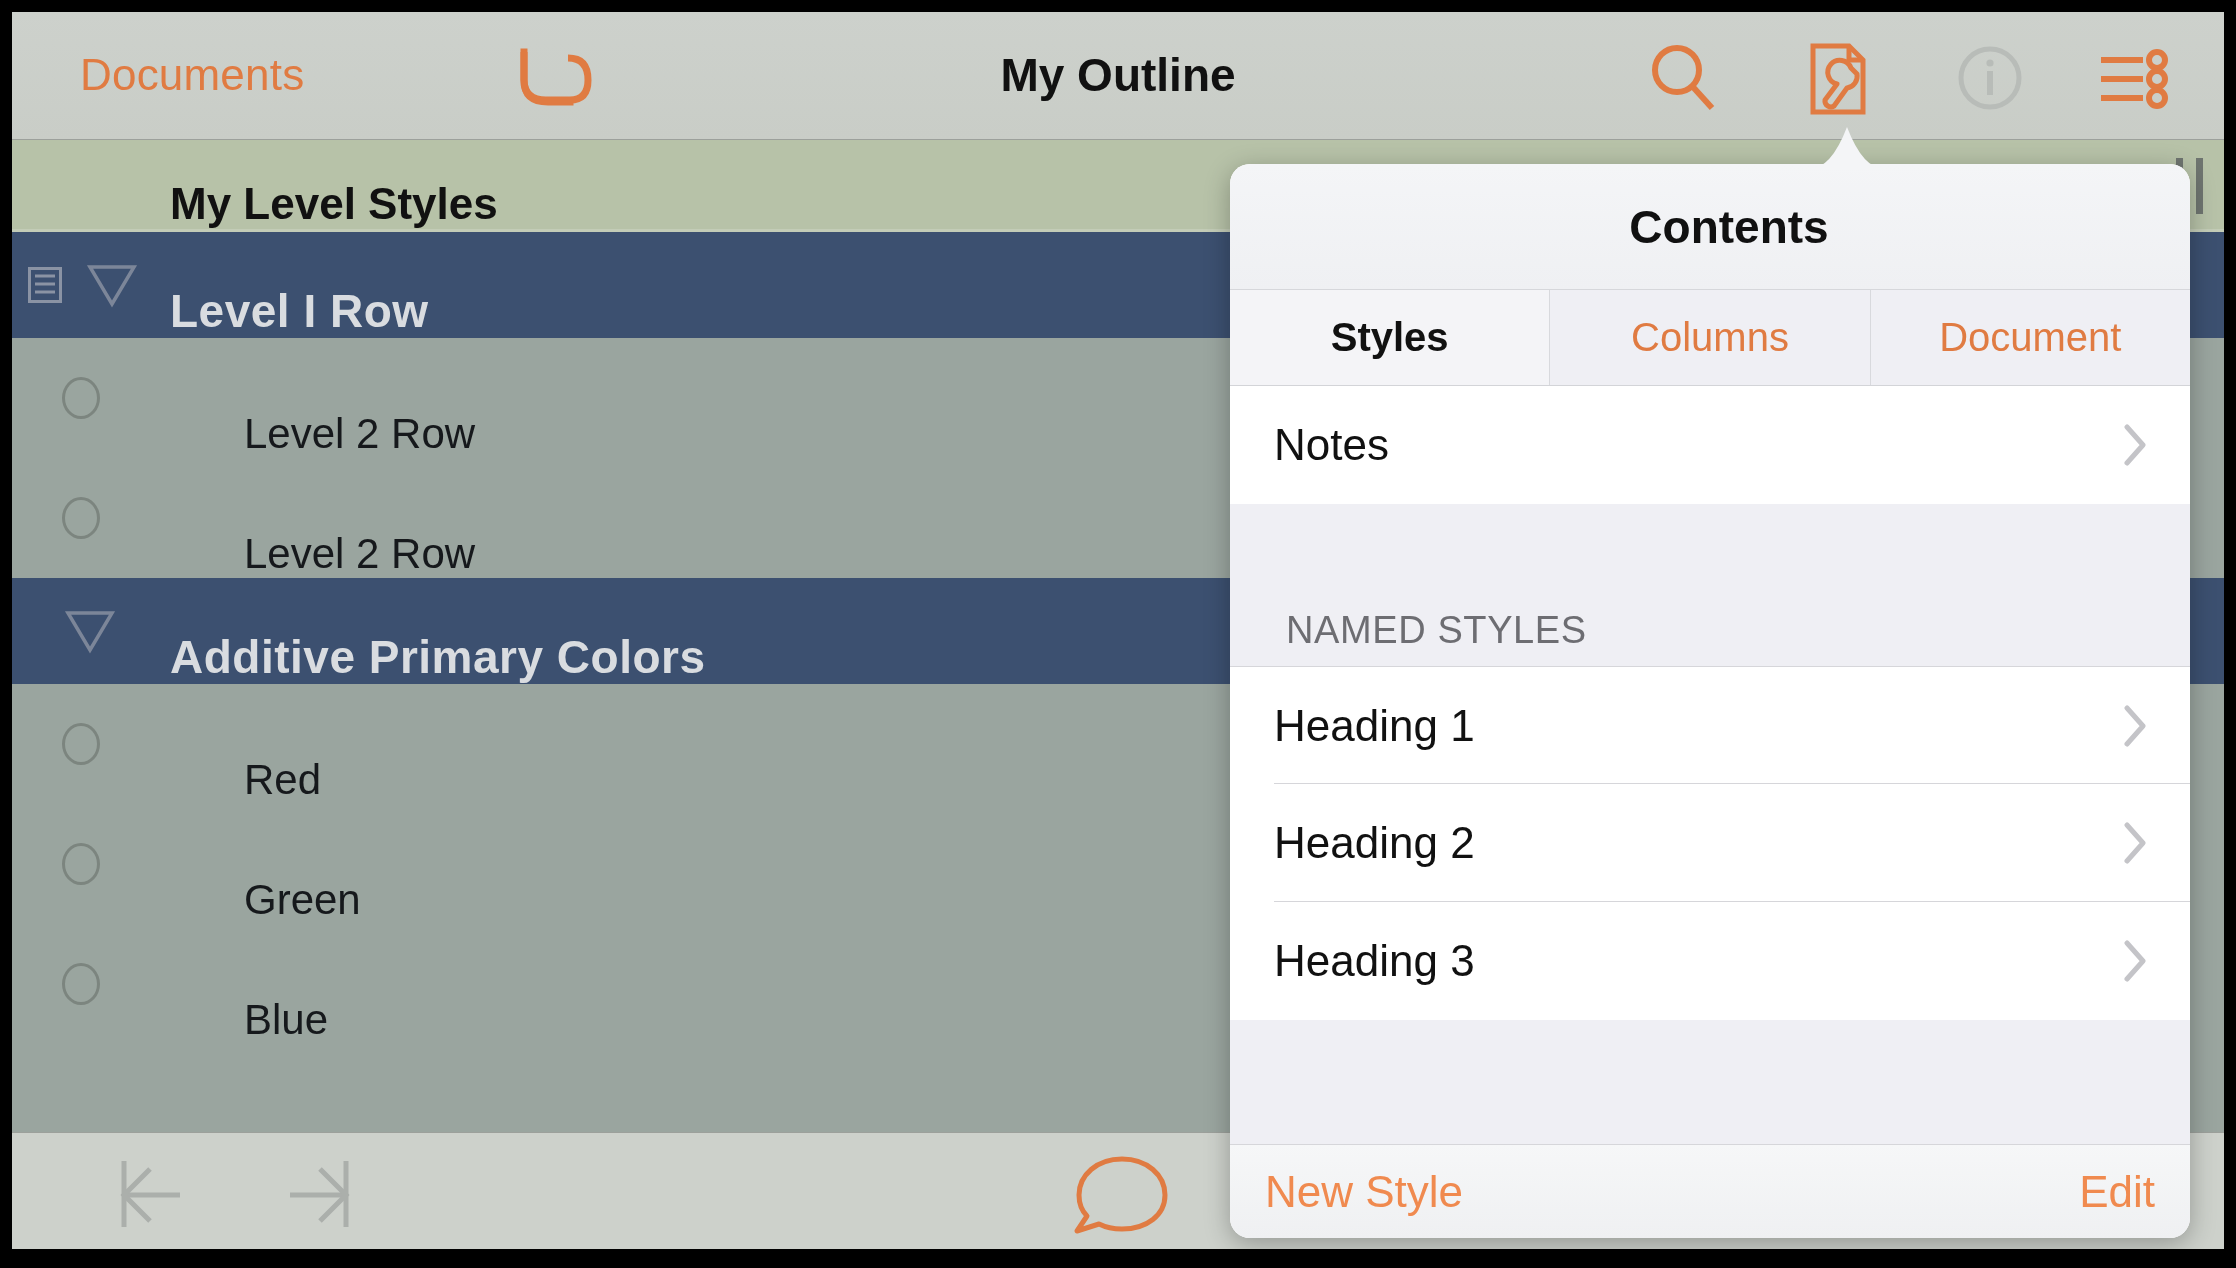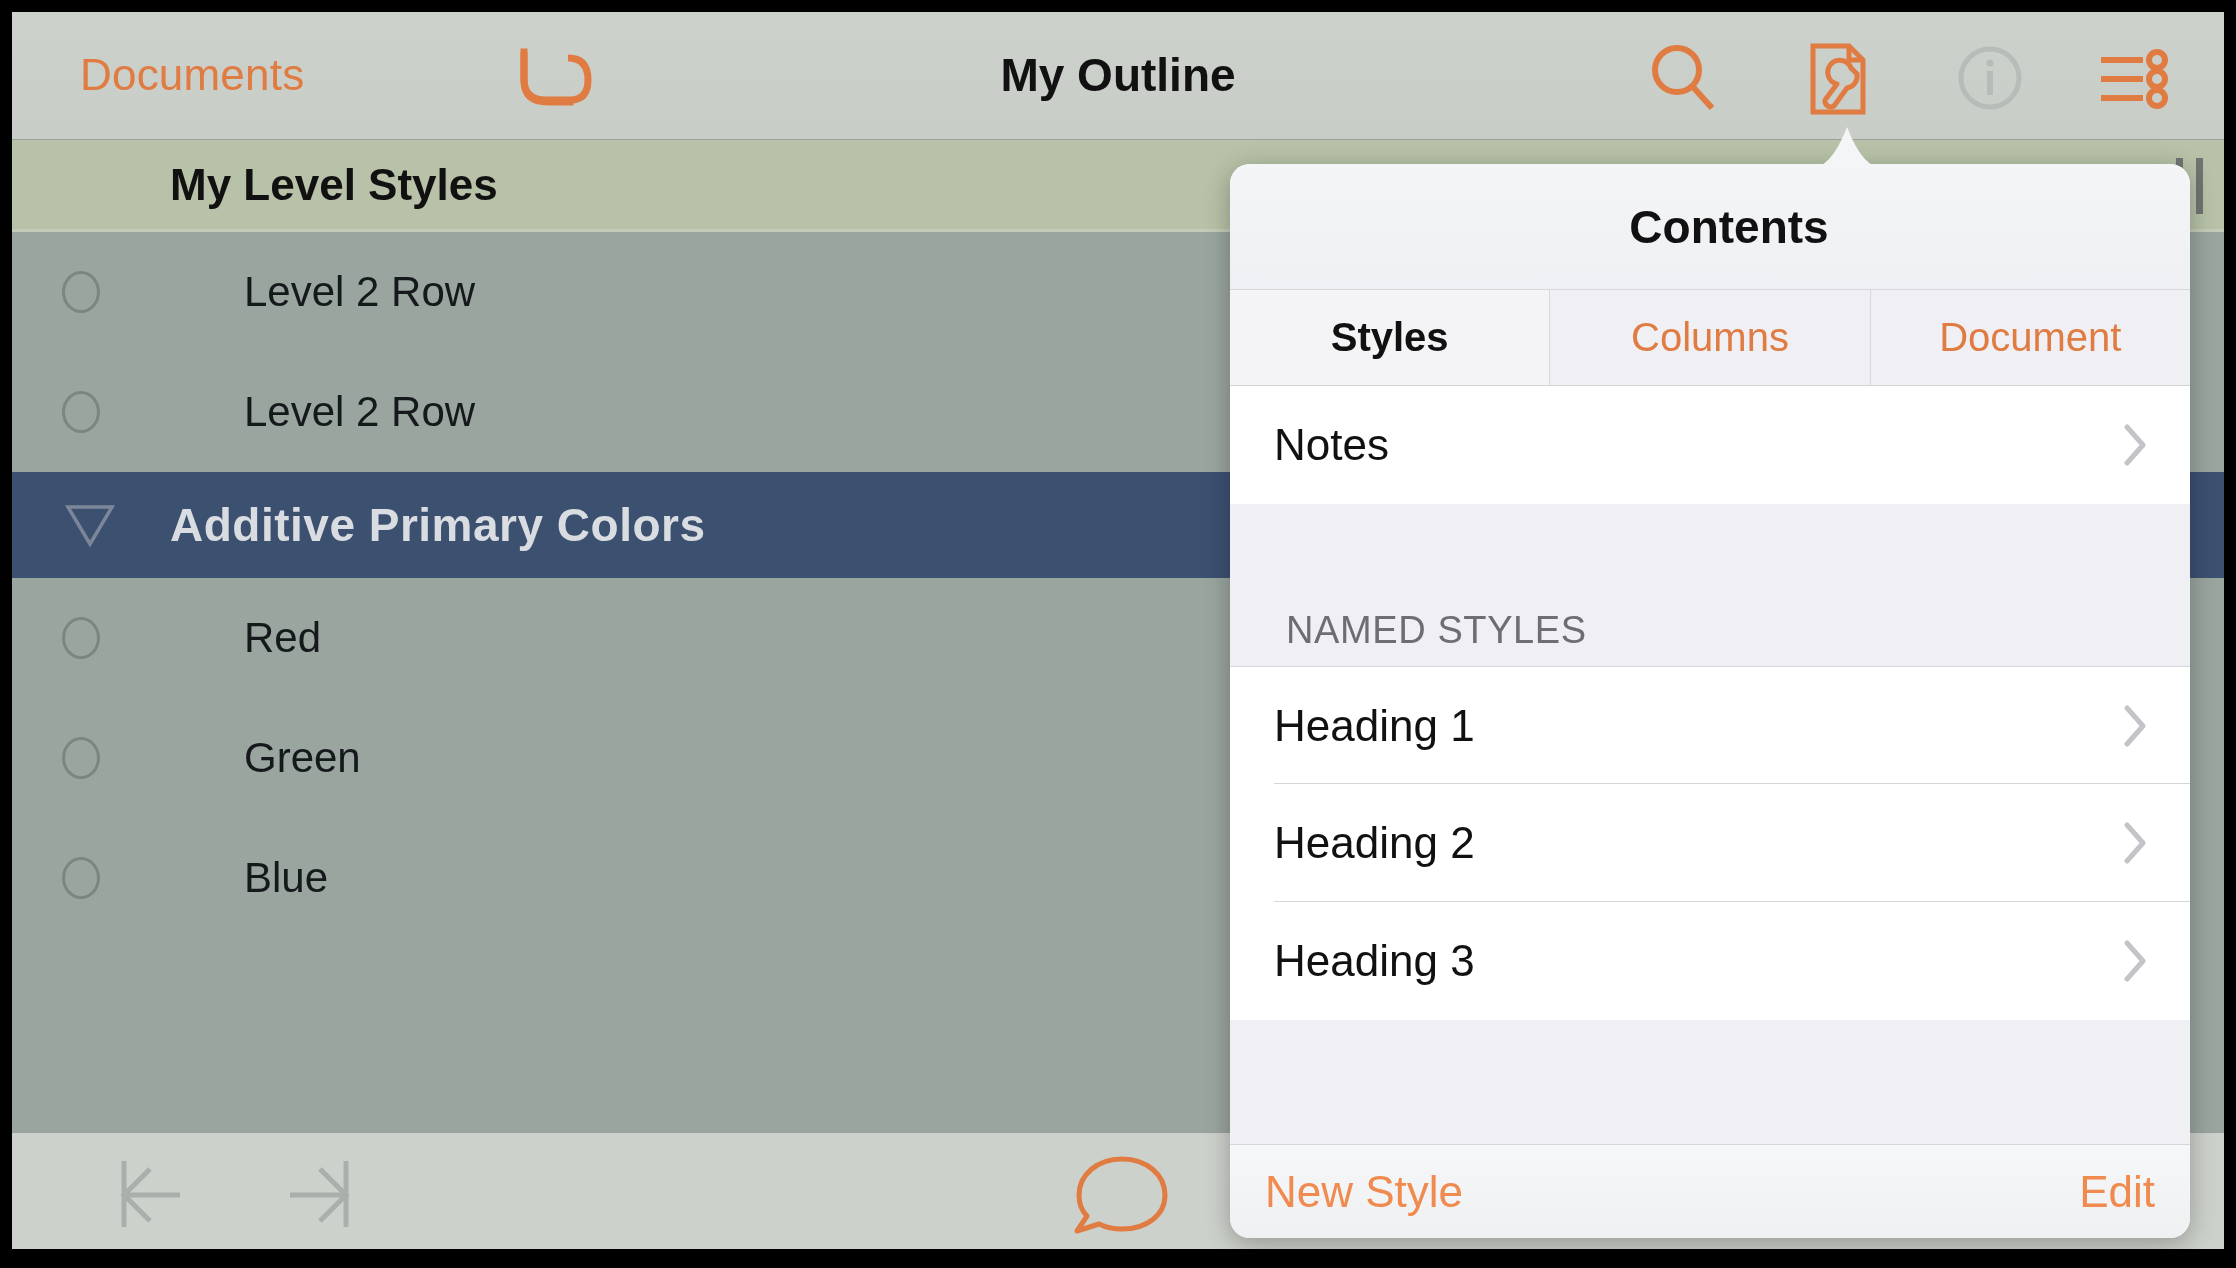--- a/index.html
+++ b/index.html
@@ -79,21 +79,21 @@
     width: 2212px;
     height: 992px;
     background: #9AA59F;
     overflow: hidden;
   }
   .row {
     position: relative;
     box-sizing: border-box;
     width: 100%;
     display: flex;
-    align-items: center;
+    align-items: flex-end;
   }
   .row-header {
     height: 92px;
     background: #B7C2A8;
     border-bottom: 3px solid #C3CCB7;
   }
   .row-header .row-label {
     margin-left: 158px;
     font-size: 44px;
     font-weight: bold;
@@ -370,20 +370,36 @@
   <div id="outline">
 
     <div class="row row-header">
       <div class="row-label">My Level Styles</div>
       <div class="hdr-resizer">
         <i></i>
           <i></i>
       </div>
     </div>
 
+    <div class="row row-l1">
+      <div class="note-chip">
+        <svg viewBox="0 0 34 36" width="34" height="36">
+          <rect x="1.5" y="1.5" width="31" height="33" fill="none" stroke="#8A93A4" stroke-width="3"></rect>
+          <line x1="7" y1="9" x2="27" y2="9" stroke="#8A93A4" stroke-width="3"></line>
+          <line x1="7" y1="17" x2="27" y2="17" stroke="#8A93A4" stroke-width="3"></line>
+          <line x1="7" y1="25" x2="27" y2="25" stroke="#8A93A4" stroke-width="3"></line>
+        </svg>
+      </div>
+      <div class="disclosure" style="left:74px;">
+        <svg viewBox="0 0 52 46" width="52" height="46">
+          <path d="M4 5 L48 5 L26 42 Z" fill="none" stroke="#7C8699" stroke-width="3.5" stroke-linejoin="miter"></path>
+        </svg>
+      </div>
+      <div class="row-label">Level I Row</div>
+    </div>
 
     <div class="row row-l2">
       <div class="bullet-circle"></div>
       <div class="row-label">Level 2 Row</div>
     </div>
 
     <div class="row row-l2">
       <div class="bullet-circle"></div>
       <div class="row-label">Level 2 Row</div>
     </div>

